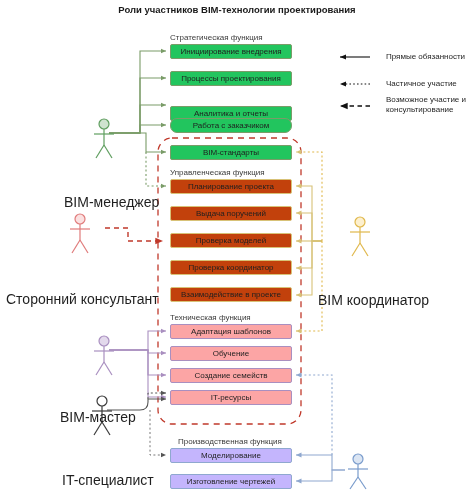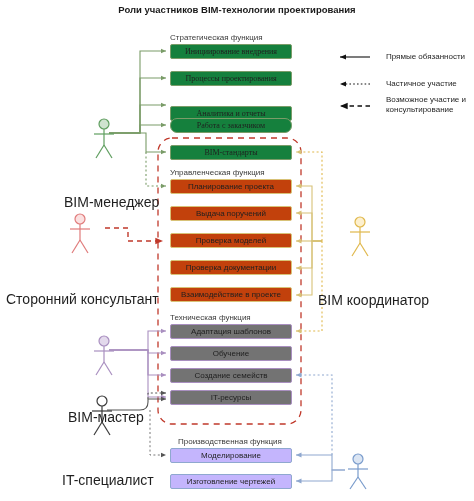--- a/index.html
+++ b/index.html
@@ -23,23 +23,23 @@
   .node{
     position:absolute;left:170px;width:122px;height:15px;
     box-sizing:border-box;
     border:1px solid #6f8f5f;
     background:#dde9d2;
     border-radius:2px;
     font-size:8px;color:#1f1f1f;
     display:flex;align-items:center;justify-content:center;
     white-space:nowrap;
   }
-  .node.green{border-color:#7a9c68;background:#15803d;font-family:Liberation Serif, serif;}
+  .node.green{border-color:#7a9c68;background:#22c55e;}
   .node.yellow{border-color:#d8c277;background:#c2410c;}
-  .node.purple{border-color:#a98fc0;background:#737373;}
+  .node.purple{border-color:#a98fc0;background:#fca5a5;}
   .node.blue{border-color:#8fa8cf;background:#c4b5fd;}
 
   .actor-label{
     position:absolute;font-size:14px;color:#1f1f1f;white-space:nowrap;
     text-align:left;
     margin-top:35px;
   }
   .legend-label{
     position:absolute;font-size:8px;color:#1f1f1f;line-height:10px;
   }
@@ -179,33 +179,33 @@
 
 <div class="node green" style="top:44px;">Инициирование внедрения</div>
 <div class="node green" style="top:71px;">Процессы проектирования</div>
 <div class="node green" style="top:98px;margin-top:8px;">Аналитика и отчеты</div>
 <div class="node green" style="top:118px;border-radius:7px;">Работа с заказчиком</div>
 <div class="node green" style="top:145px;">BIM-стандарты</div>
 
 <div class="node yellow" style="top:179px;">Планирование проекта</div>
 <div class="node yellow" style="top:206px;">Выдача поручений</div>
 <div class="node yellow" style="top:233px;">Проверка моделей</div>
-<div class="node yellow" style="top:260px;">Проверка документации</div>
+<div class="node yellow" style="top:260px;">Проверка координатор</div>
 <div class="node yellow" style="top:287px;">Взаимодействие в проекте</div>
 
 <div class="node purple" style="top:324px;">Адаптация шаблонов</div>
 <div class="node purple" style="top:346px;">Обучение</div>
 <div class="node purple" style="top:368px;">Создание семейств</div>
 <div class="node purple" style="top:390px;">IT-ресурсы</div>
 
 <div class="node blue" style="top:448px;">Моделирование</div>
 <div class="node blue" style="top:474px;">Изготовление чертежей</div>
 
 <div class="actor-label" style="left:64px;top:159px;width:80px;">BIM-менеджер</div>
 <div class="actor-label" style="left:6px;top:256px;width:148px;">Сторонний консультант</div>
-<div class="actor-label" style="left:68px;top:374px;width:72px;">BIM-мастер</div>
+<div class="actor-label" style="left:60px;top:374px;width:72px;">BIM-мастер</div>
 <div class="actor-label" style="left:62px;top:437px;width:82px;">IT-специалист</div>
 <div class="actor-label" style="left:318px;top:257px;width:96px;">BIM координатор</div>
 <div class="actor-label" style="left:326px;top:489px;width:68px;">BIM-автор</div>
 
 <div class="legend-label" style="left:386px;top:52px;width:90px;">Прямые обязанности</div>
 <div class="legend-label" style="left:386px;top:79px;width:90px;">Частичное участие</div>
 <div class="legend-label" style="left:386px;top:95px;width:88px;">Возможное участие и консультирование</div>
 
 </body></html>

